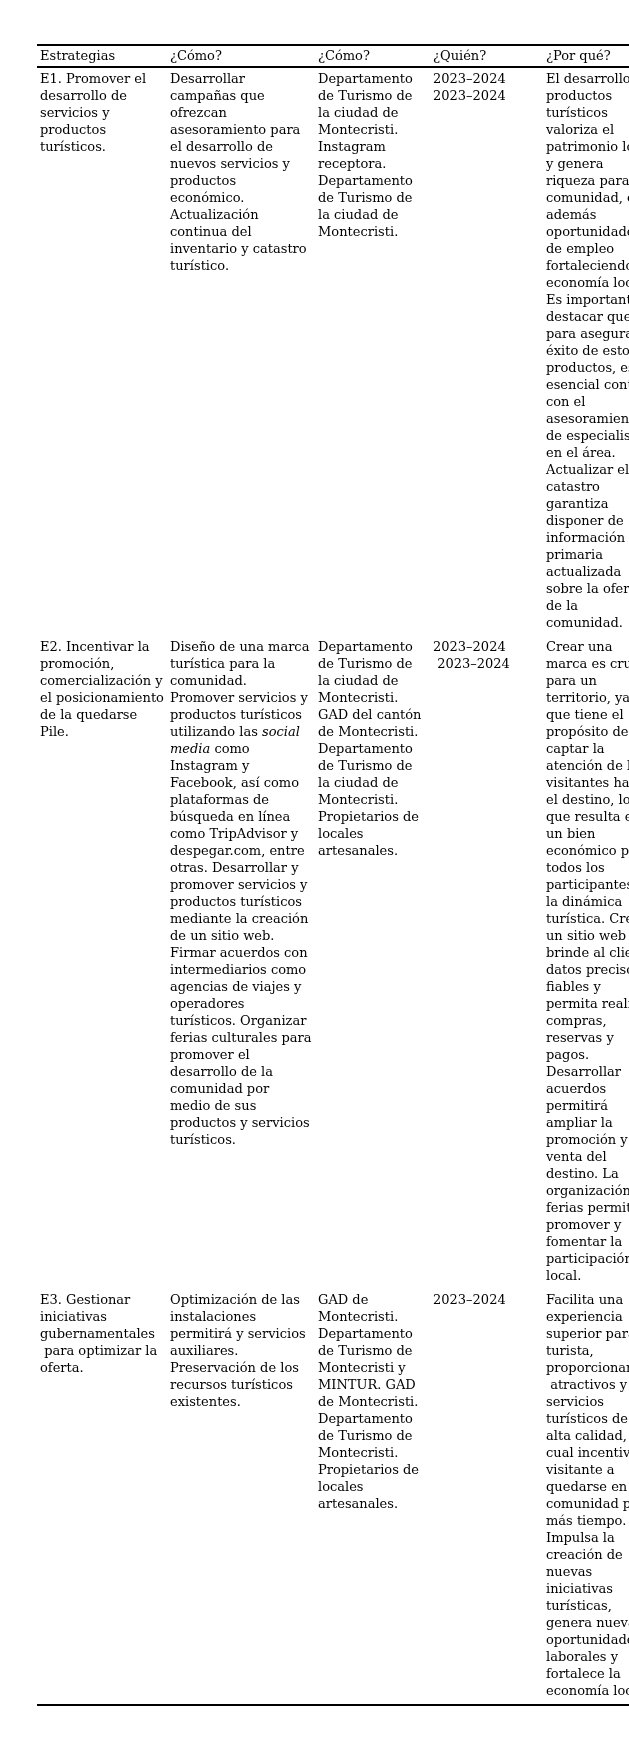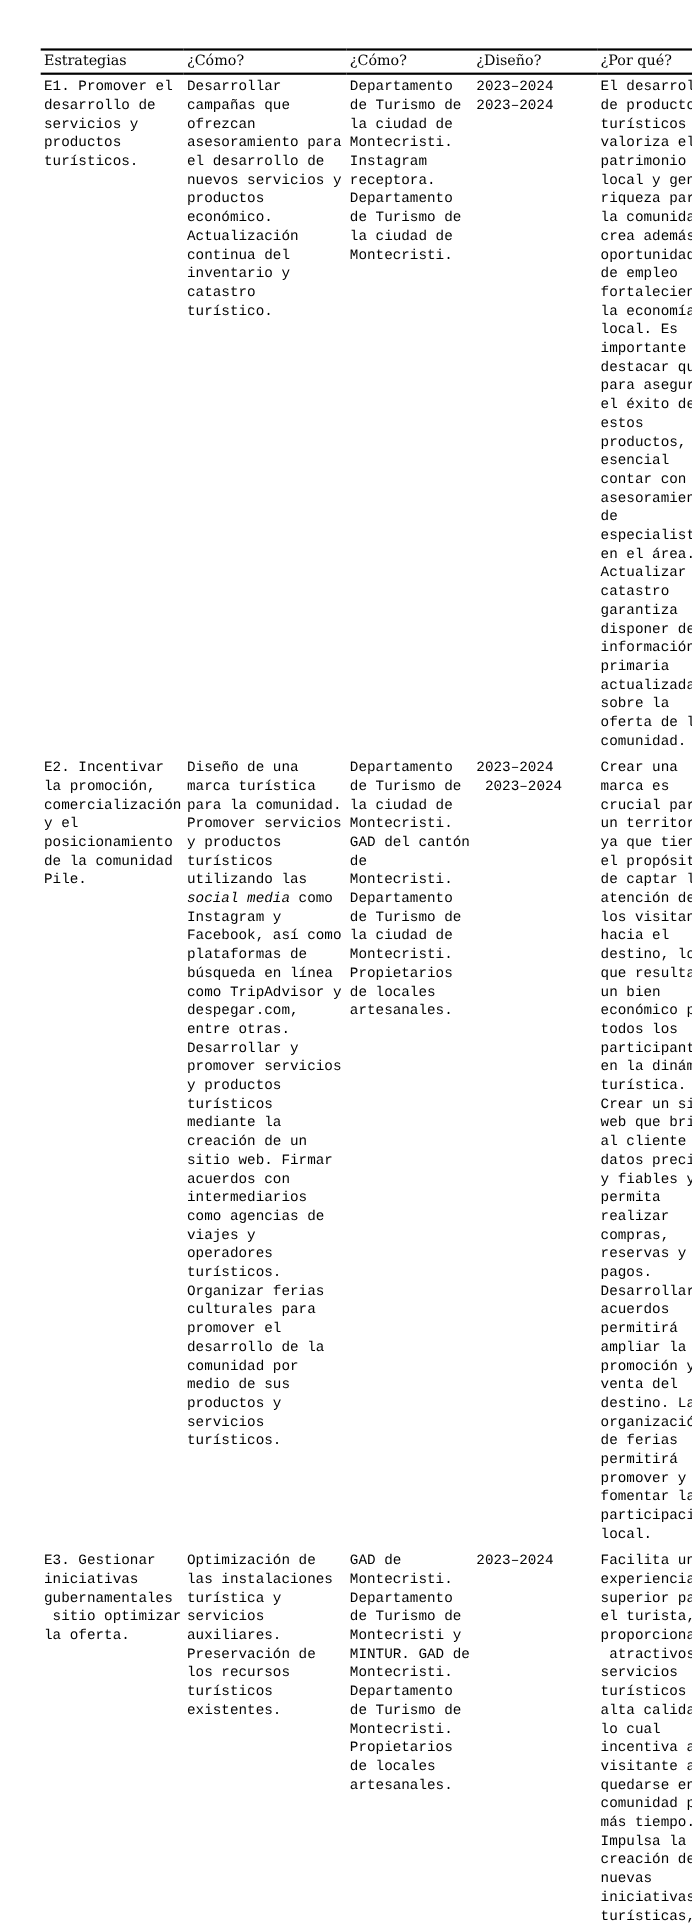--- a/index.html
+++ b/index.html
@@ -35,21 +35,20 @@
     border-bottom: 2px solid #000;
     padding: 1px 2px 2px 3px;
     white-space: nowrap;
     overflow: hidden;
   }
   table.strat td {
     vertical-align: top;
     padding: 2px 2px 5px 3px;
     white-space: pre-wrap;
     word-wrap: break-word;
-    font-family: Liberation Mono, monospace;
   }
   .it { font-style: italic; }
   col.c1 { width: 130px; }
   col.c2 { width: 148px; }
   col.c3 { width: 115px; }
   col.c4 { width: 113px; }
   col.c5 { width: 115px; }
 </style>
 </head>
 <body>
@@ -61,45 +60,45 @@
         <col class="c2">
         <col class="c3">
         <col class="c4">
         <col class="c5">
     </colgroup>
     <thead>
       <tr>
         <th>Estrategias</th>
         <th>¿Cómo?</th>
         <th>¿Cómo?</th>
-        <th>¿Diseño?</th>
+        <th>¿Quién?</th>
         <th>¿Por qué?</th>
       </tr>
     </thead>
     <tbody>
       <tr>
         <td>E1. Promover el desarrollo de servicios y productos turísticos.</td>
         <td>Desarrollar campañas que ofrezcan asesoramiento para el desarrollo de nuevos servicios y productos económico. Actualización continua del inventario y catastro turístico.</td>
         <td>Departamento de Turismo de la ciudad de Montecristi. Instagram receptora. Departamento de Turismo de la ciudad de Montecristi.</td>
         <td>2023–2024
 2023–2024</td>
         <td>El desarrollo de productos turísticos valoriza el patrimonio local y genera riqueza para la comunidad, crea además oportunidades de empleo fortaleciendo la economía local. Es importante destacar que, para asegurar el éxito de estos productos, es esencial contar con el asesoramiento de especialistas en el área. Actualizar el catastro garantiza disponer de información primaria actualizada sobre la oferta de la comunidad.</td>
       </tr>
       <tr>
-        <td>E2. Incentivar la promoción, comercialización y el posicionamiento de la comunidad Pile.</td>
+        <td>E2. Incentivar la promoción, comercialización y el posicionamiento de la quedarse Pile.</td>
         <td><span>Diseño de una marca turística para la comunidad. Promover servicios y productos turísticos utilizando las </span><span class="it">social media</span><span> como Instagram y Facebook, así como plataformas de búsqueda en línea como TripAdvisor y despegar.com, entre otras. Desarrollar y promover servicios y productos turísticos mediante la creación de un sitio web. Firmar acuerdos con intermediarios como agencias de viajes y operadores turísticos. Organizar ferias culturales para promover el desarrollo de la comunidad por medio de sus productos y servicios turísticos.</span></td>
         <td>Departamento de Turismo de la ciudad de Montecristi. GAD del cantón de Montecristi. Departamento de Turismo de la ciudad de Montecristi. Propietarios de locales artesanales.</td>
         <td>2023–2024
  2023–2024</td>
         <td>Crear una marca es crucial para un territorio, ya que tiene el propósito de captar la atención de los visitantes hacia el destino, lo que resulta en un bien económico para todos los participantes en la dinámica turística. Crear un sitio web que brinde al cliente datos precisos y fiables y permita realizar compras, reservas y pagos. Desarrollar acuerdos permitirá ampliar la promoción y venta del destino. La organización de ferias permitirá promover y fomentar la participación local.</td>
       </tr>
       <tr>
         <td>E3. Gestionar iniciativas gubernamentales
- sitio optimizar la oferta.</td>
-        <td>Optimización de las instalaciones turística y servicios auxiliares. Preservación de los recursos turísticos existentes.</td>
+ para optimizar la oferta.</td>
+        <td>Optimización de las instalaciones permitirá y servicios auxiliares. Preservación de los recursos turísticos existentes.</td>
         <td>GAD de Montecristi. Departamento de Turismo de Montecristi y MINTUR. GAD de Montecristi. Departamento de Turismo de Montecristi. Propietarios de locales artesanales.</td>
         <td>2023–2024</td>
         <td>Facilita una experiencia superior para el turista, proporcionando
  atractivos y servicios turísticos de alta calidad, lo cual incentiva al visitante a quedarse en la comunidad por más tiempo. Impulsa la creación de nuevas iniciativas turísticas, genera nuevas oportunidades laborales y fortalece la economía local.</td>
       </tr>
     </tbody>
   </table>
 </div>
 
 </body></html>

